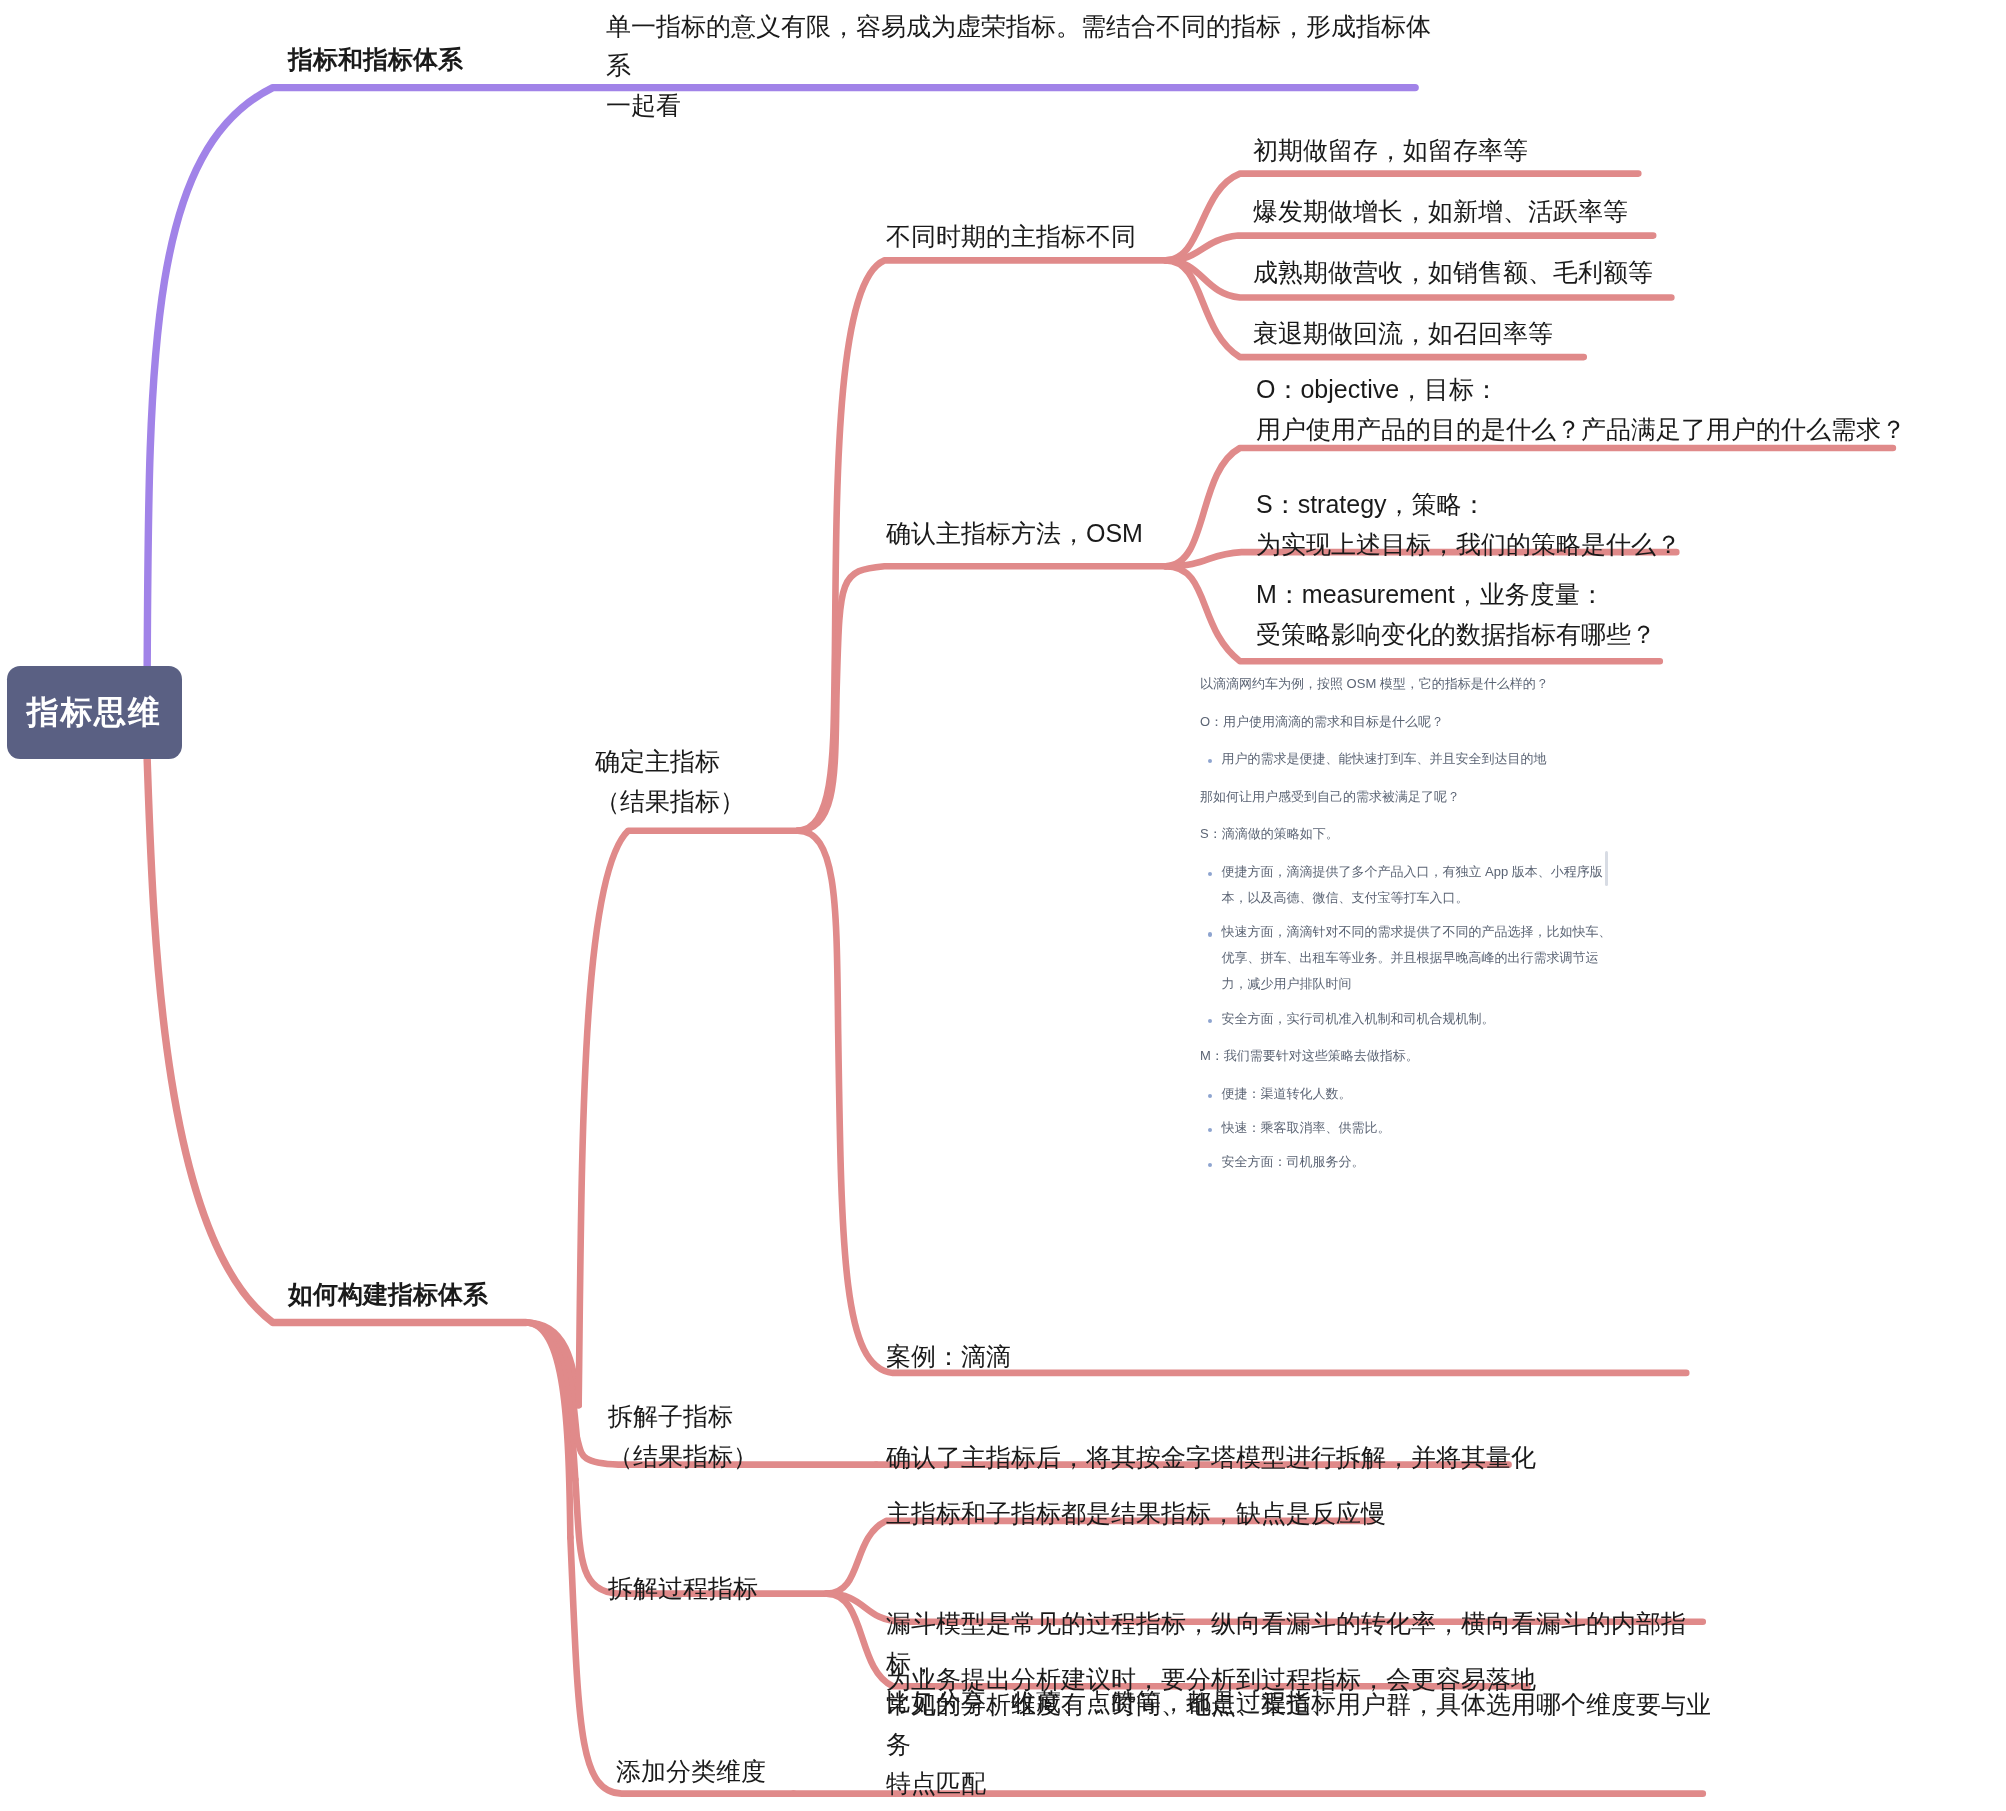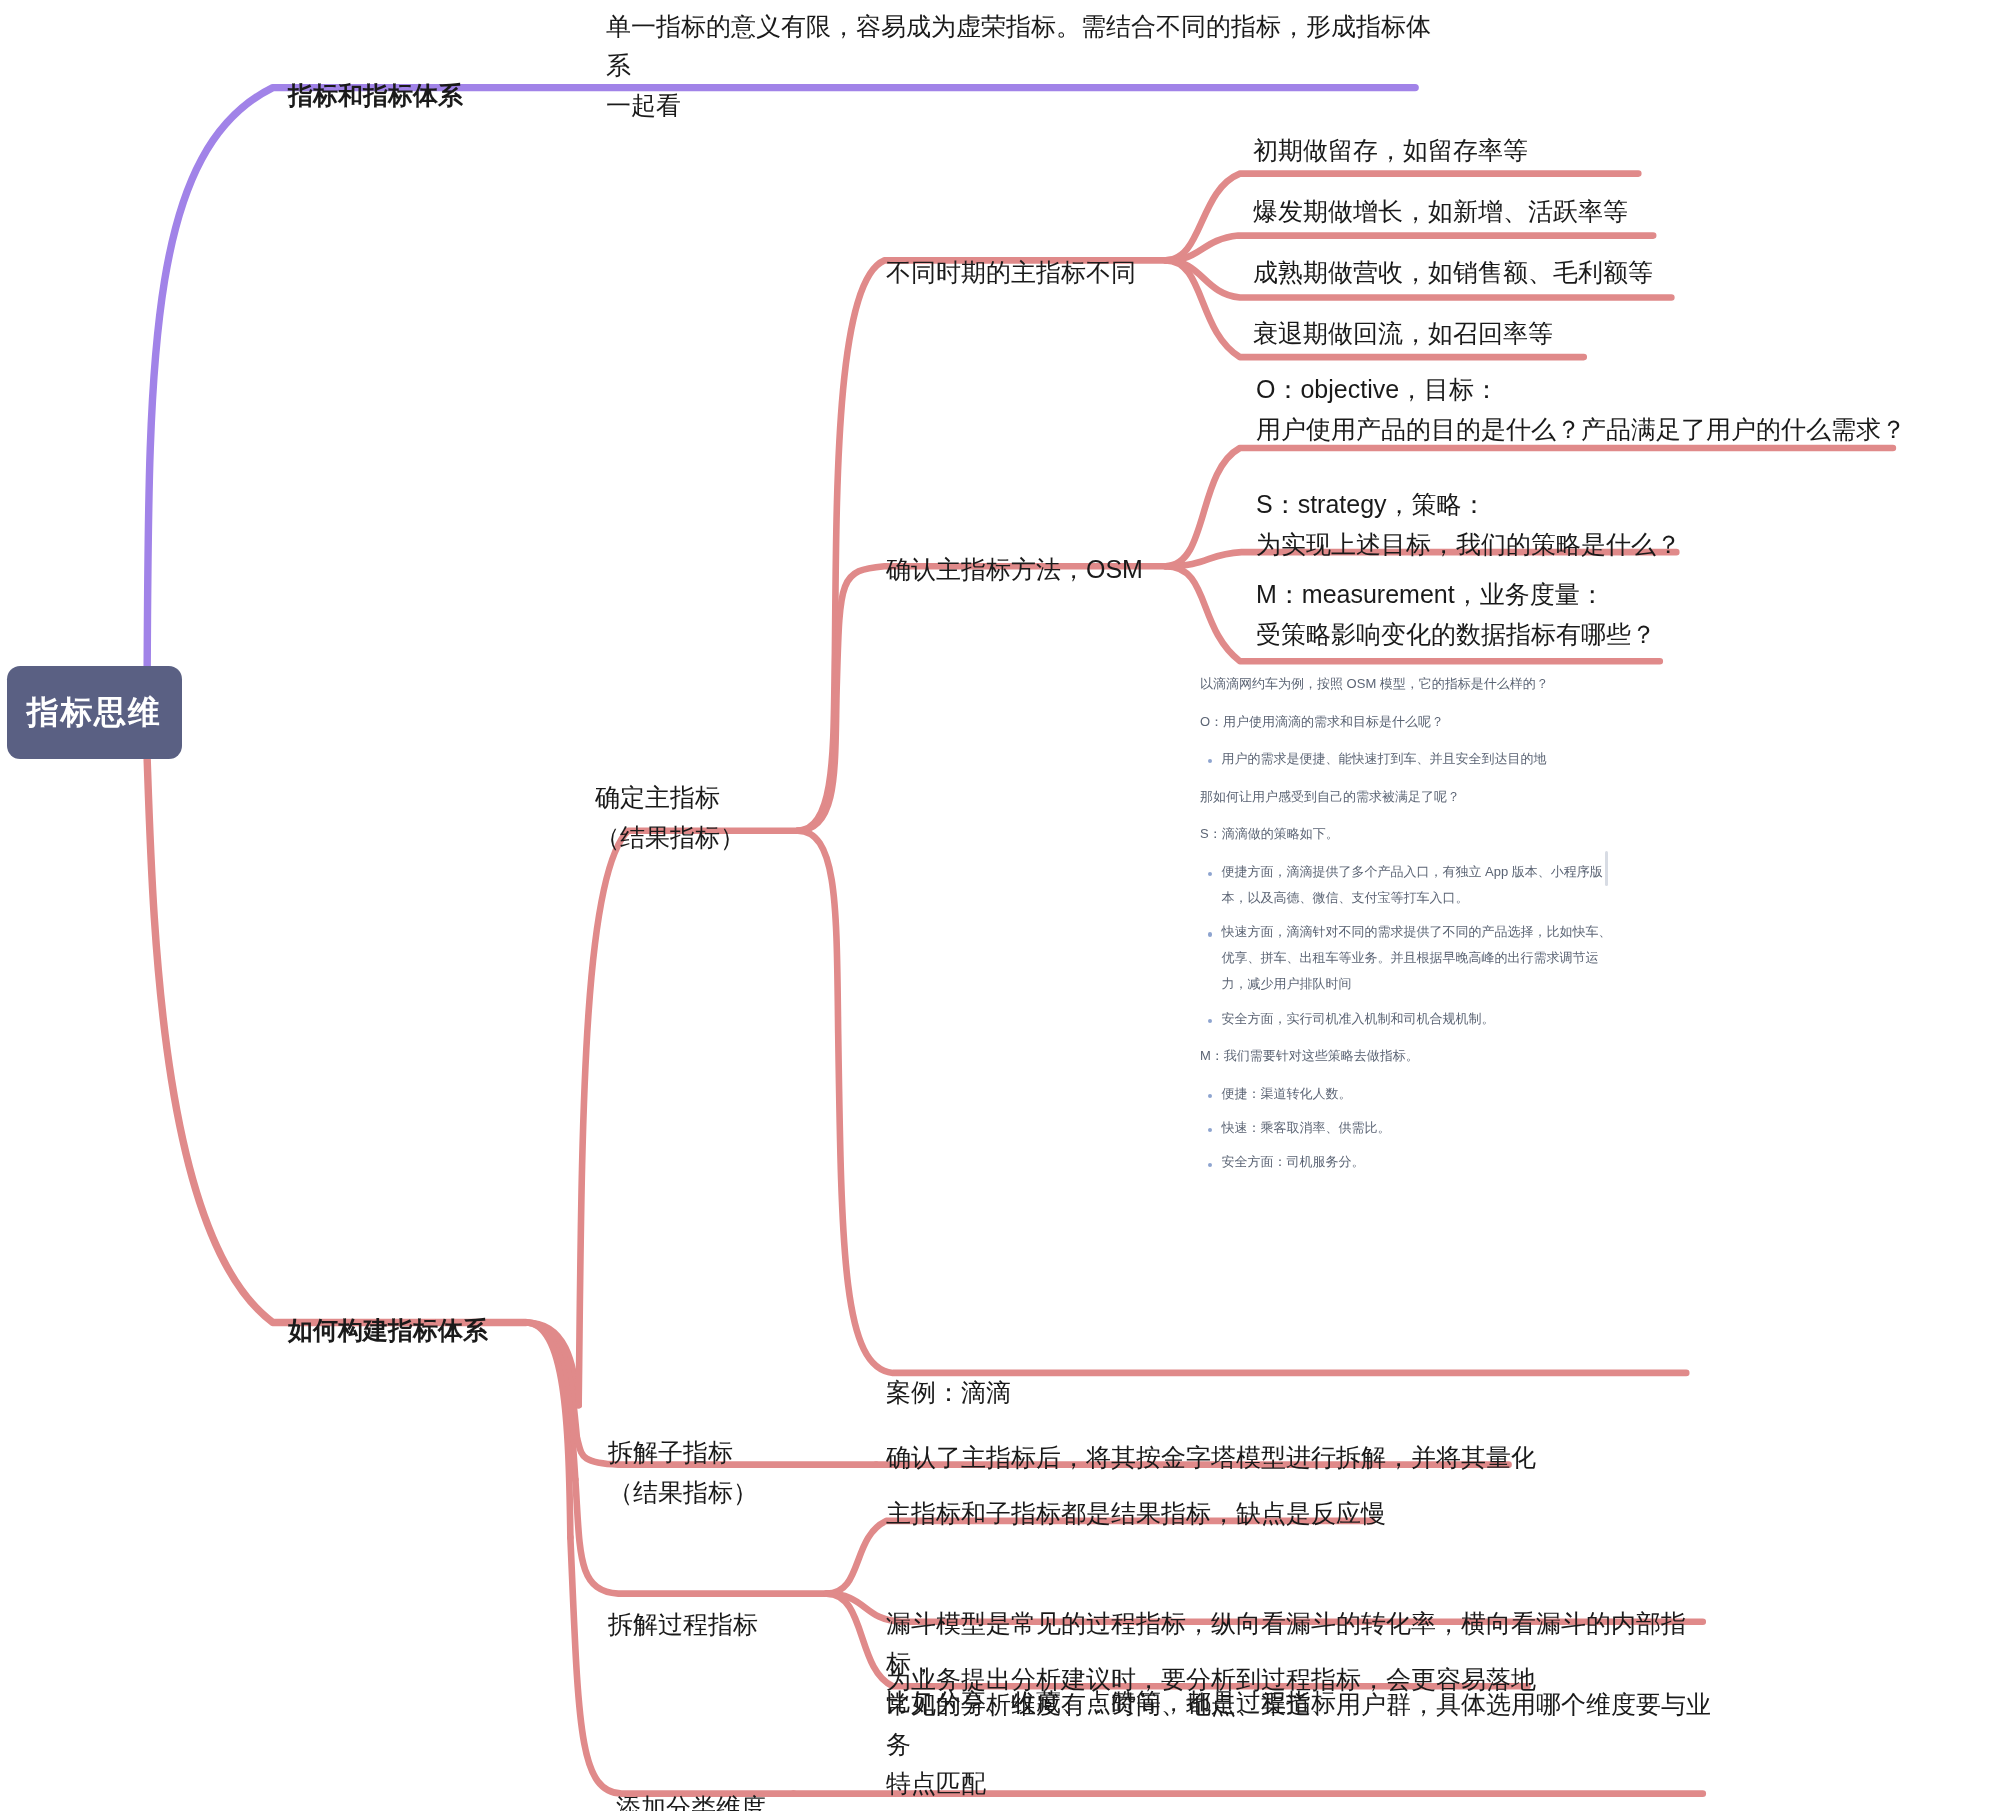--- a/index.html
+++ b/index.html
@@ -35,21 +35,20 @@
     font-size:32px;
     font-weight:700;
     letter-spacing:1.7px;
   }
   
   .topic{
     font-size:25px;
     color:#1a1a1a;
     line-height:1.58;
     white-space:pre-line;
-    margin-top:36px;
   }
   .topic.b1{ font-weight:700; }
   .leaf{
     font-size:25px;
     color:#1a1a1a;
     line-height:1.58;
     white-space:pre-line;
   }
   
   .note-card{

